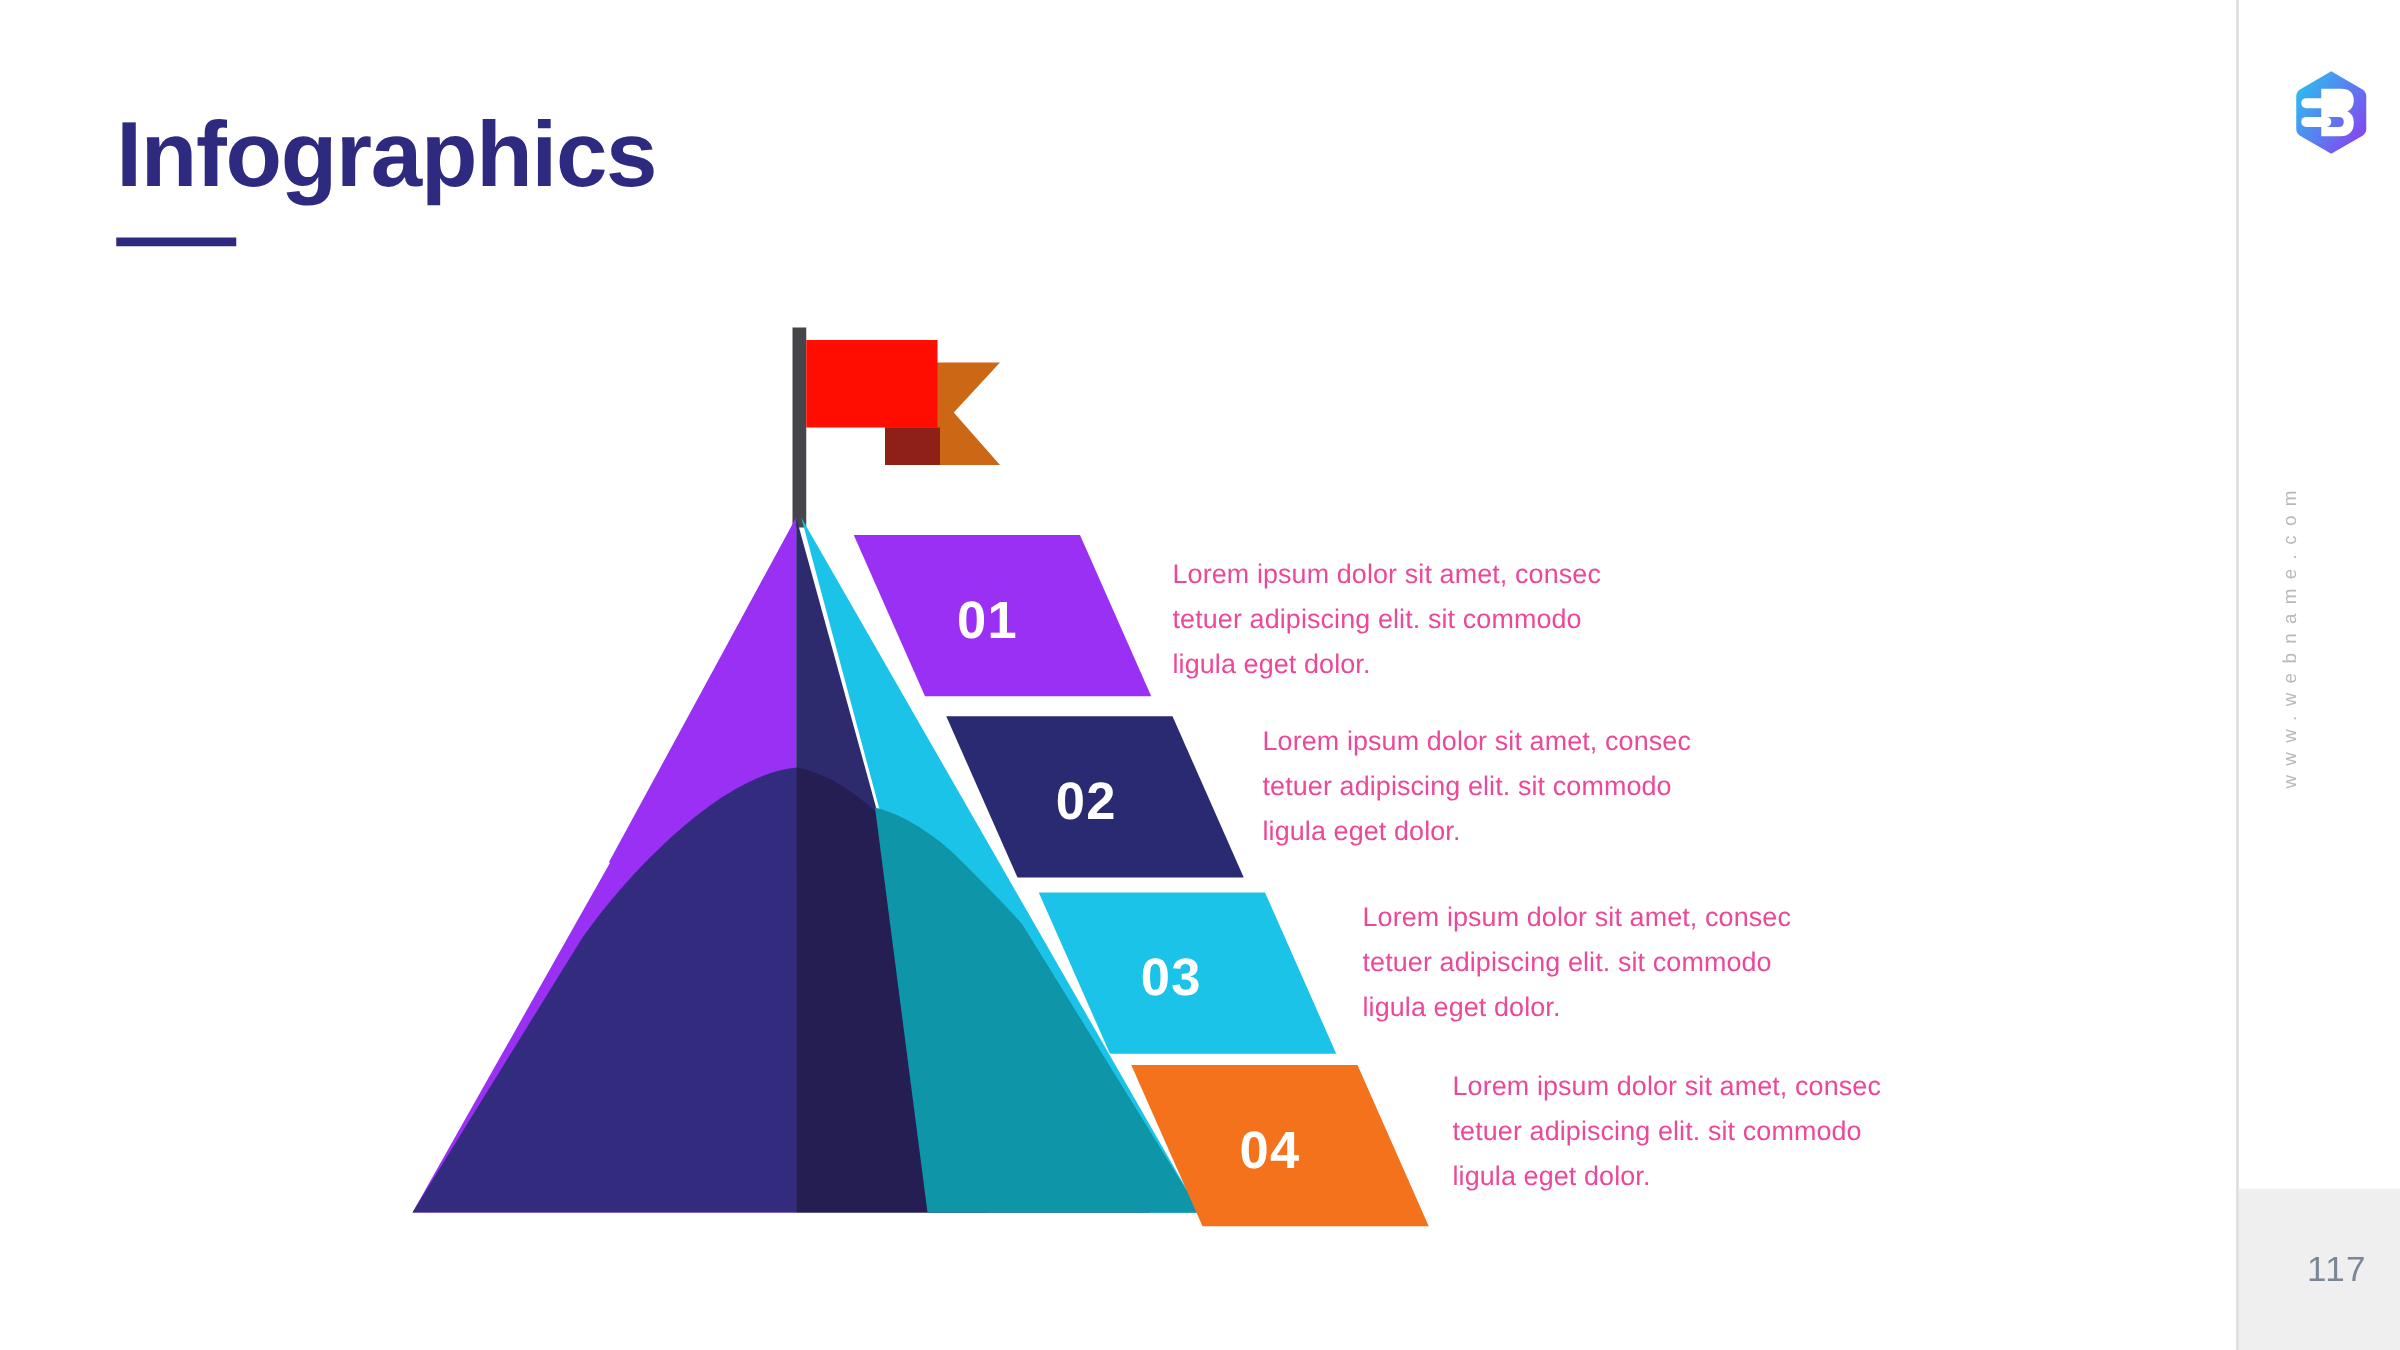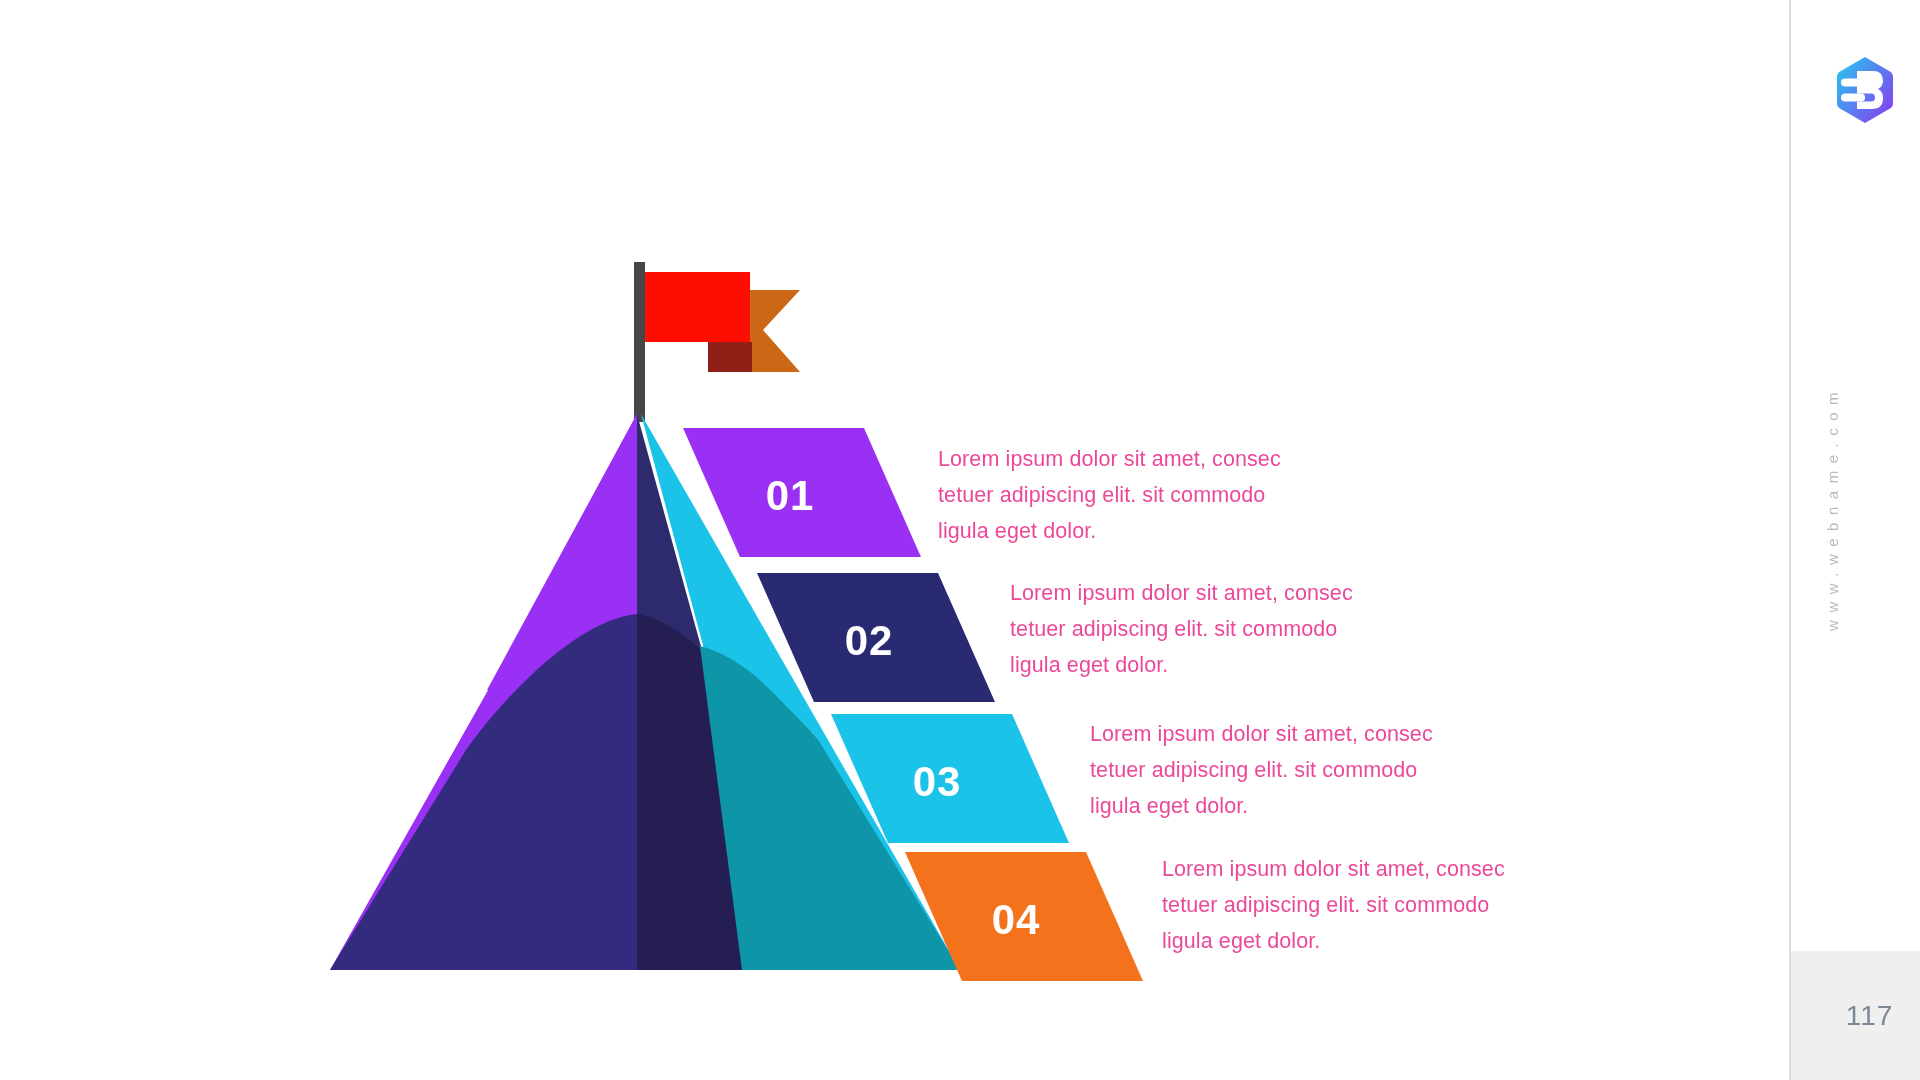--- a/index.html
+++ b/index.html
@@ -95,20 +95,24 @@
     font-family:"Liberation Sans", sans-serif;
     letter-spacing:1px;
     margin-left:28px;
   }
 </style>
 </head>
 <body>
 
 <div class="slide">
 
+  <div class="title-block">
+    <h1 class="slide-title">Infographics</h1>
+    <div class="title-rule"></div>
+  </div>
 
   <div class="art">
     <svg width="1920" height="1080" viewBox="0 0 1920 1080" xmlns="http://www.w3.org/2000/svg">
 
       <g>
         <rect x="634" y="262" width="11" height="160" fill="#45464a"></rect>
         <polygon points="708,290 800,290 763,330 800,372 708,372" fill="#cc6716"></polygon>
         <polygon points="708,342 752,342 752,372 708,372" fill="#8f2018"></polygon>
         <rect x="645" y="272" width="105" height="70" fill="#ff0d00"></rect>
       </g>

